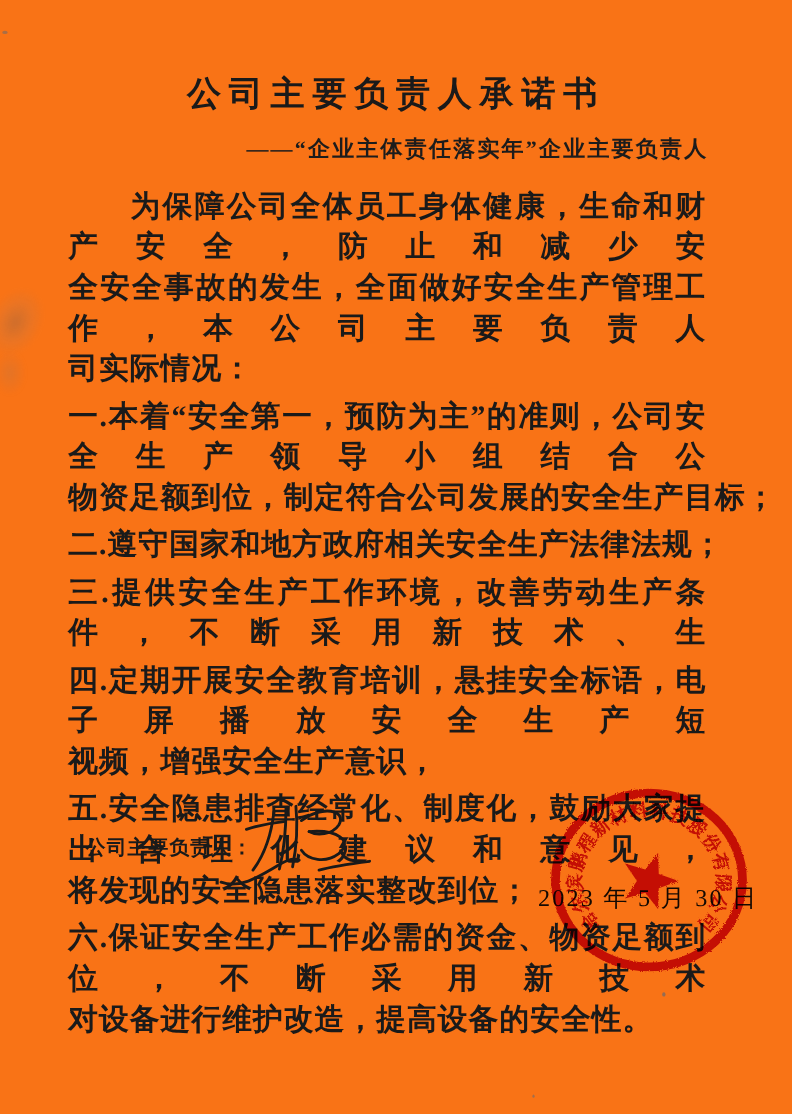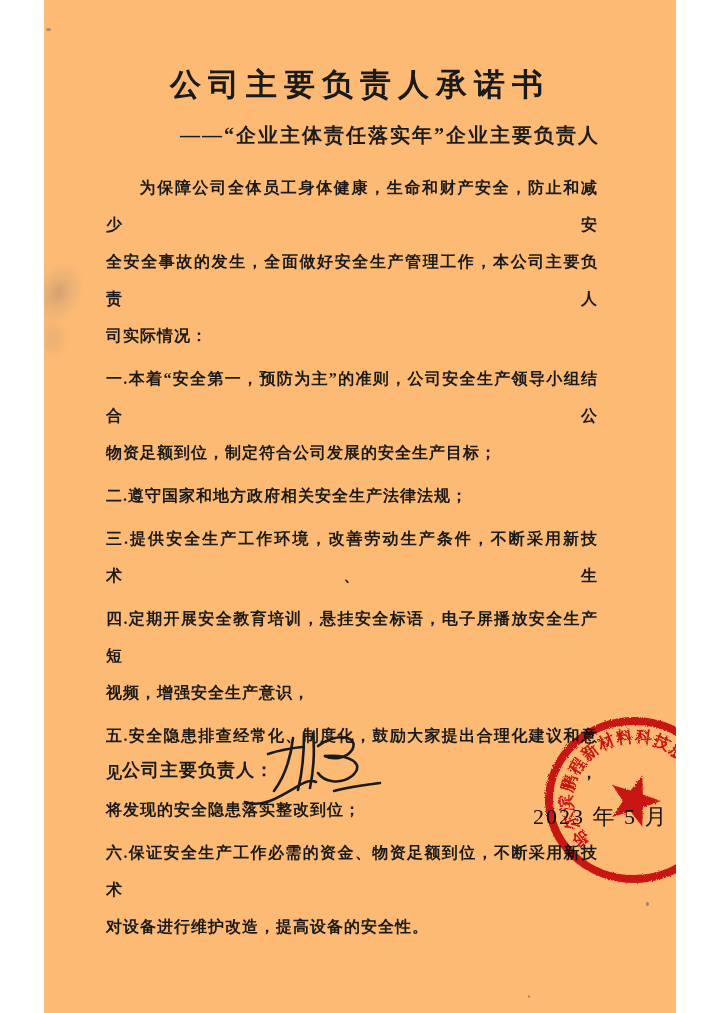--- a/index.html
+++ b/index.html
@@ -1,20 +1,20 @@
 <!DOCTYPE html>
 <html><head>
 <meta charset="utf-8">
 <style>
   html,body { margin:0; padding:0; background:#ffffff; }
   .page {
     position:relative;
-    width:632px; height:1013px;
+    width:720px; height:1013px;
     margin:0 auto;
-    background:#fdba74;
+    background:#f97316;
     overflow:hidden;
     font-family:"Liberation Serif","DejaVu Serif",serif;
     color:#141414;
   }
   .title {
     margin:0;
     padding-top:64px;
     text-align:center;
     font-size:31px;
     font-weight:700;
@@ -25,21 +25,21 @@
     margin-top:16px;
     padding-right:76px;
     text-align:right;
     font-size:20px;
     font-weight:700;
     letter-spacing:2px;
     color:#1c1c1c;
   }
   .body {
     margin:20px 78px 0 62px;
-    font-size:16px;
+    font-size:27px;
     font-weight:600;
     line-height:37px;
     letter-spacing:1px;
     color:#1a1a1a;
   }
   .para { margin:0 0 6px 0; }
   .line { white-space:nowrap; }
   .line.fill { text-align:justify; text-align-last:justify; white-space:normal; }
   .line.indent { text-indent:2.1em; }
   .sign-row {

